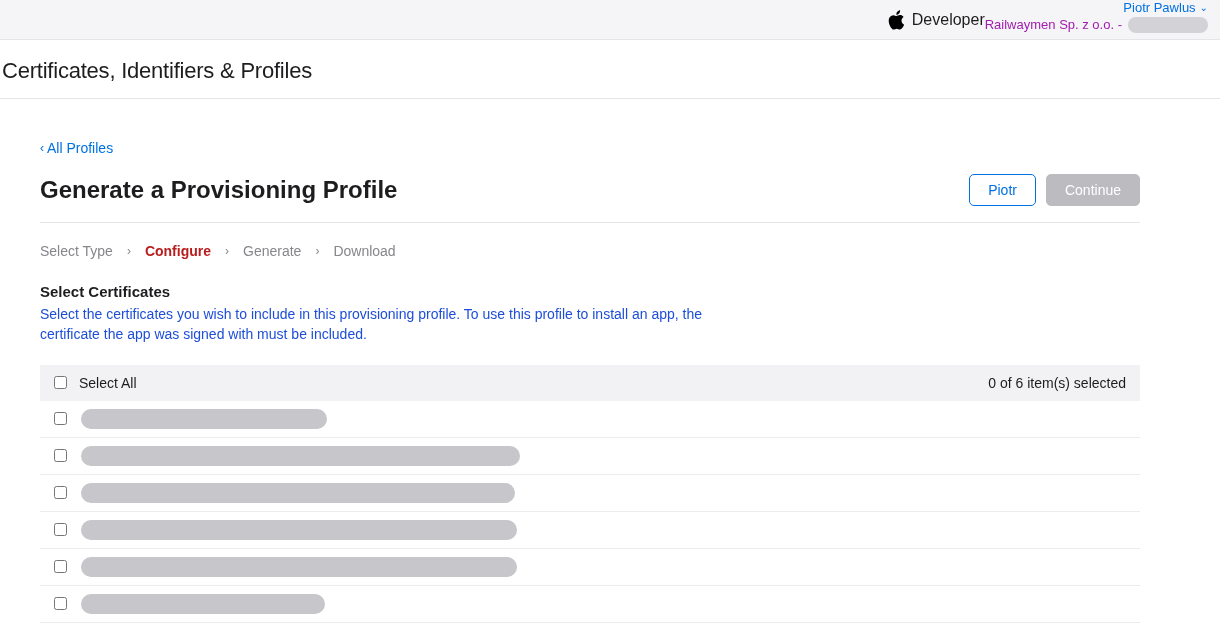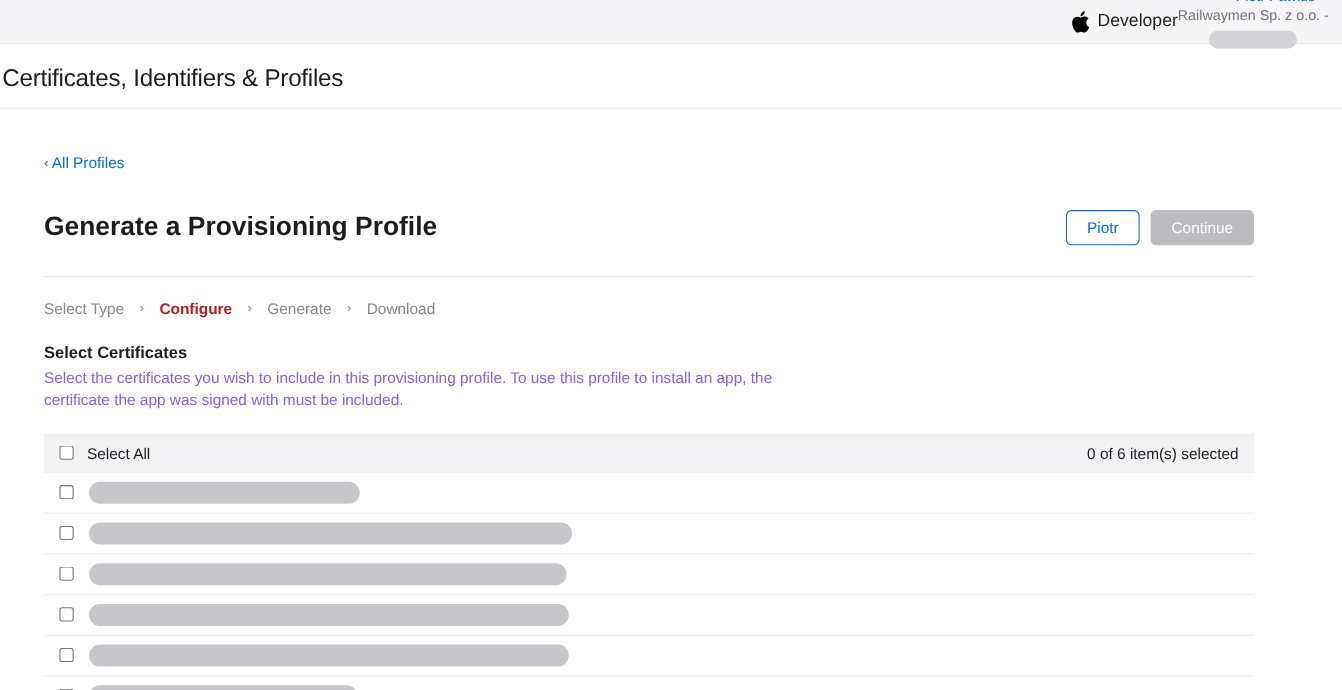--- a/index.html
+++ b/index.html
@@ -50,25 +50,24 @@
       align-items: center;
       gap: 4px;
       cursor: pointer;
       margin-top: -6px;
     }
     .user-chevron {
       font-size: 10px;
       color: #0071e3;
     }
     .team-row {
-      color: #737373;
+      color: #a21caf;
       display: flex;
       align-items: center;
       gap: 6px;
-      flex-direction: column;
     }
     .team-blob {
       display: inline-block;
       width: 80px;
       height: 16px;
       background: #d2d2d7;
       border-radius: 10px;
     }
     .page-title-wrap {
       padding: 18px 2px 14px 2px;
@@ -91,23 +90,22 @@
       align-items: center;
       gap: 3px;
       margin-bottom: 18px;
     }
     .back-caret { font-size: 12px; }
     .subheader-row {
       display: flex;
       align-items: center;
       justify-content: space-between;
       border-bottom: 1px solid #e5e5e7;
-      padding-bottom: 28px;
+      padding-bottom: 16px;
       margin-bottom: 20px;
-      margin-top: 17px;
     }
     .subheader-title {
       font-size: 24px;
       font-weight: 600;
     }
     .buttons { display: flex; gap: 10px; }
     .btn {
       font-size: 14px;
       padding: 7px 18px;
       border-radius: 5px;
@@ -131,21 +129,21 @@
       margin-bottom: 24px;
     }
     .crumb.active { color: #b91c1c; font-weight: 600; }
     .crumb-sep { color: #86868b; font-size: 12px; }
     .section-title {
       font-size: 15px;
       font-weight: 600;
       margin-bottom: 4px;
     }
     .section-desc {
-      color: #8b5cf6;
+      color: #1d4ed8;
       font-size: 14px;
       line-height: 1.45;
       max-width: 680px;
       margin-bottom: 20px;
     }
     .list-header {
       background: #f2f2f4;
       display: flex;
       justify-content: space-between;
       padding: 10px 14px;

